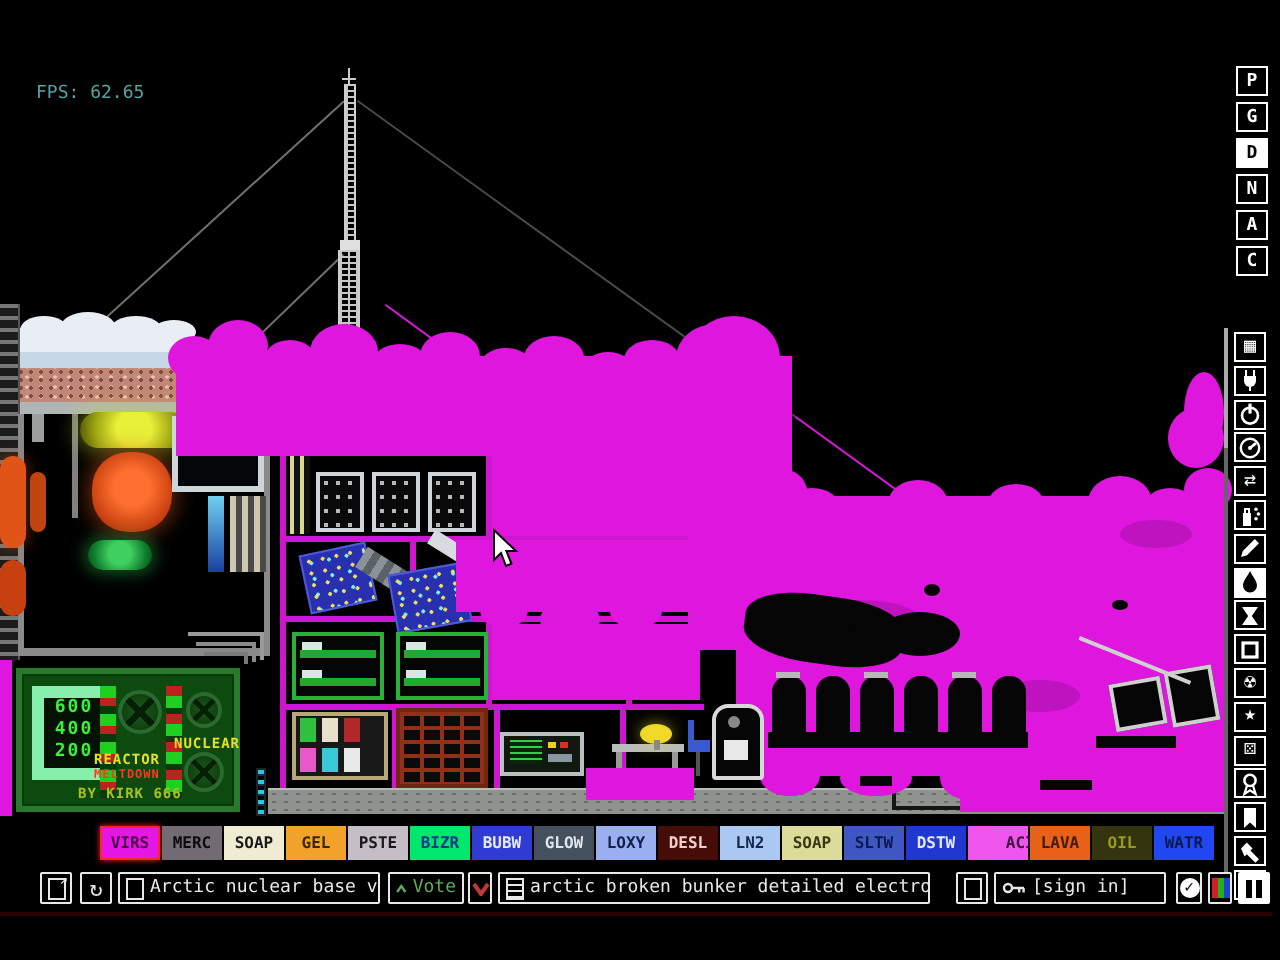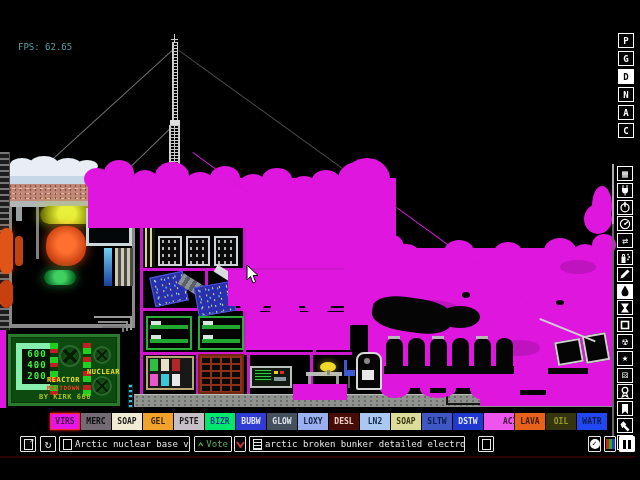--- a/index.html
+++ b/index.html
@@ -416,20 +416,27 @@
         <path d="M1 1 L4.5 6 L8 1" fill="none" stroke="#c03838" stroke-width="2"></path>
       </svg>
   </div>
   <div class="btn" style="left:249px;top:436px;width:216px;height:16px;">
     <span class="pagearrow" style="flex:none;background:repeating-linear-gradient(180deg,transparent 0 2px,#e8e8e8 2px 3px);"></span>
     <span>arctic broken bunker detailed electronic...</span>
   </div>
   <div class="btn sqbtn" style="left:478px;top:436px;width:16px;height:16px;">
     <span class="pagearrow"></span>
   </div>
+  <div class="btn" style="left:497px;top:436px;width:86px;height:16px;">
+    <svg width="12" height="12" viewBox="0 0 12 12" style="flex:none;">
+      <circle cx="3" cy="6" r="2" fill="none" stroke="#e8e8e8" stroke-width="1.2"></circle>
+      <path d="M5 6 H11 M8.6 6 V8.2 M10.8 6 V8.2" stroke="#e8e8e8" stroke-width="1.2" fill="none"></path>
+    </svg>
+    <span>[sign in]</span>
+  </div>
   <div class="btn sqbtn" style="left:588px;top:436px;width:13px;height:16px;">
     <span style="width:10px;height:10px;border-radius:50%;background:#fff;color:#000;font-size:8px;line-height:10px;text-align:center;">✓</span>
   </div>
   <div class="btn sqbtn" style="left:604px;top:436px;width:12px;height:16px;gap:0;">
     <span style="display:flex;">
       <span style="width:3px;height:10px;background:#d02020;display:block;"></span>
         <span style="width:3px;height:10px;background:#20b020;display:block;"></span>
         <span style="width:3px;height:10px;background:#2040d0;display:block;"></span>
     </span>
   </div>

